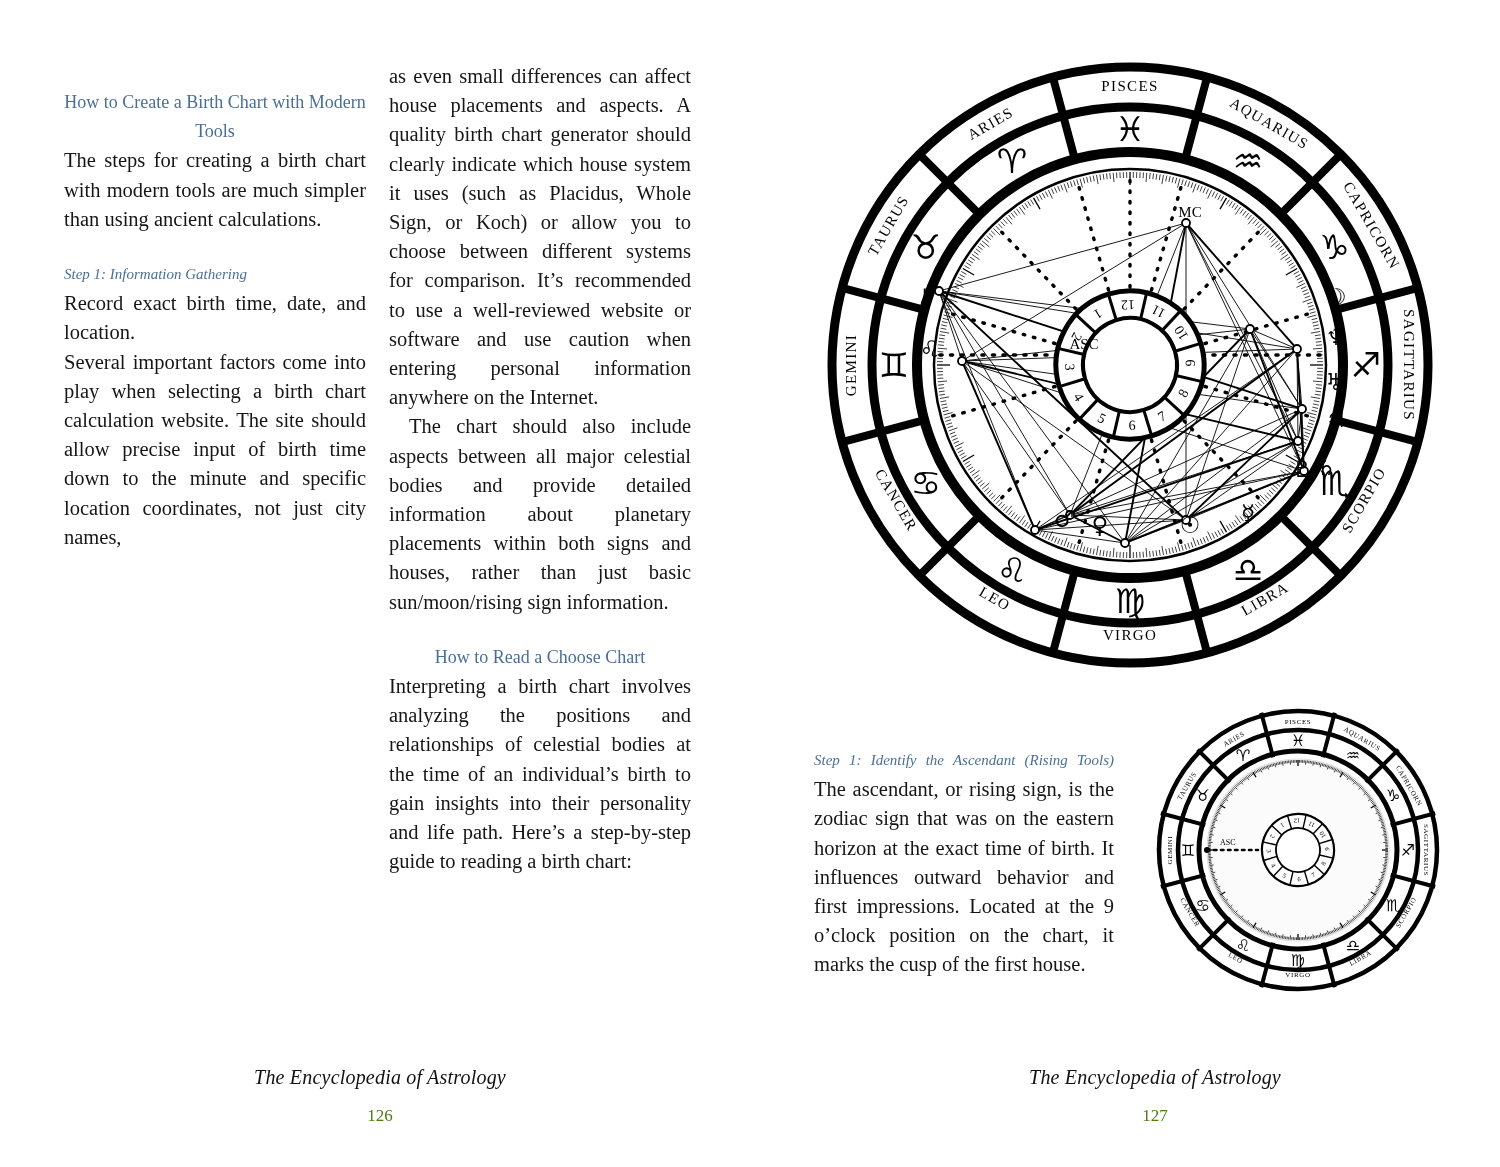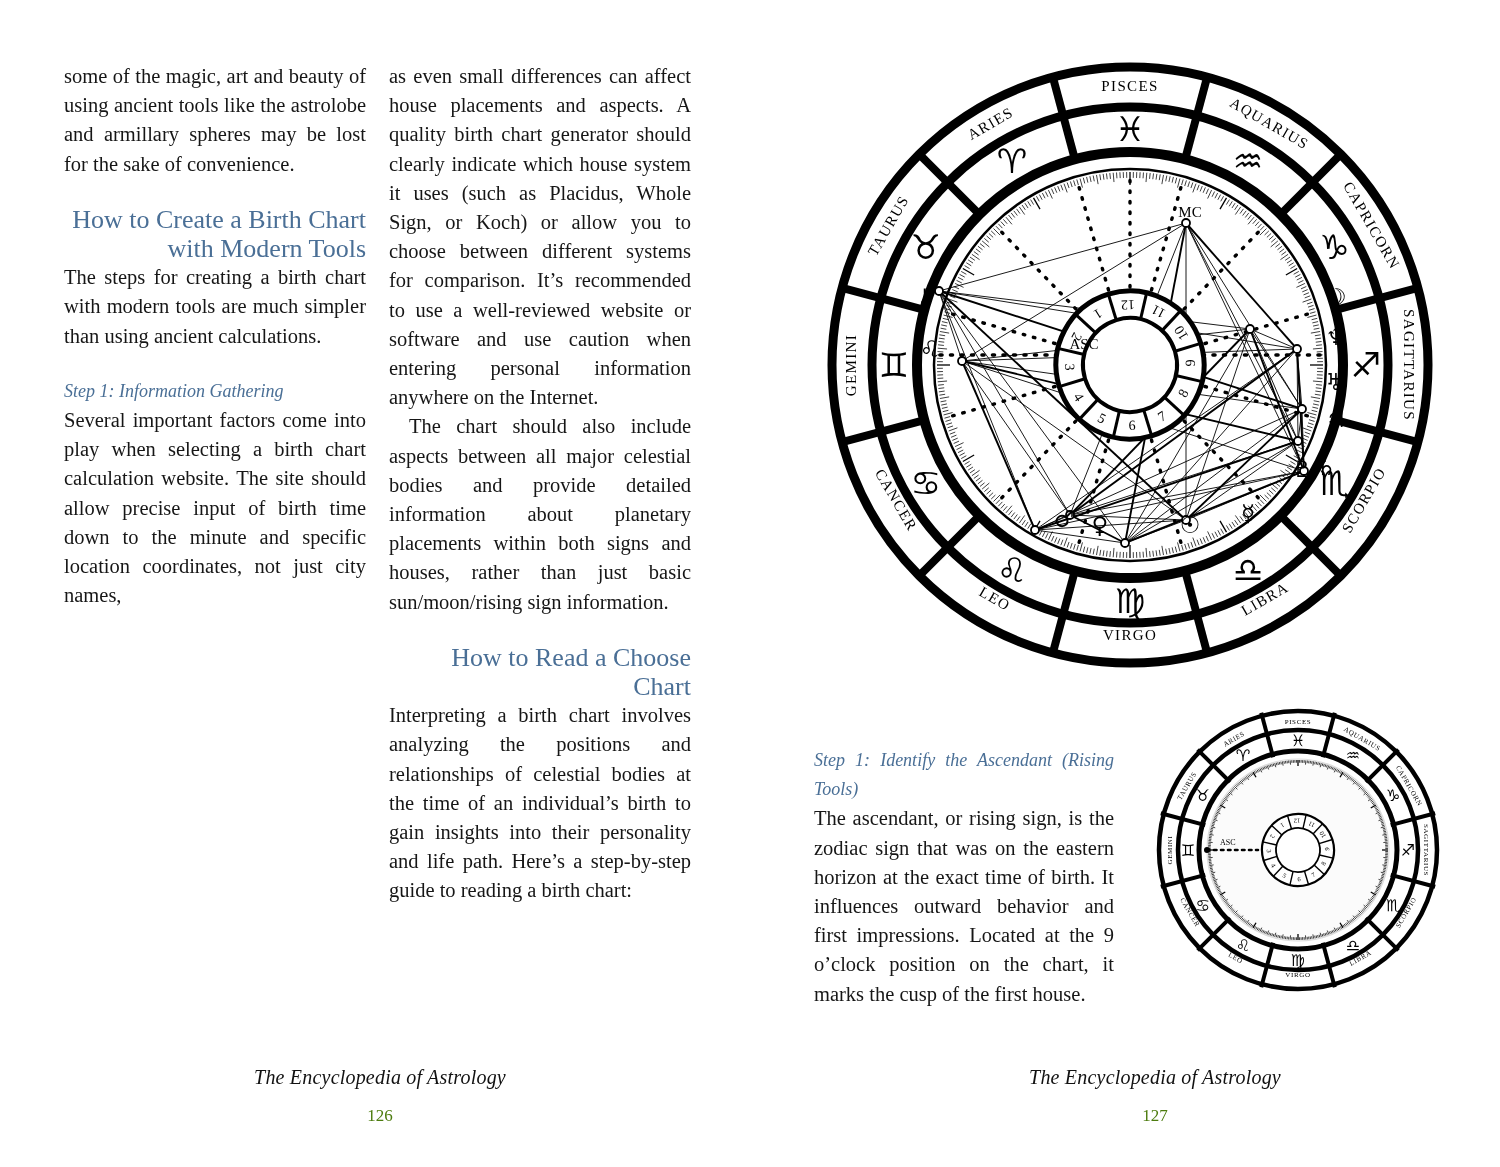--- a/index.html
+++ b/index.html
@@ -26,29 +26,29 @@
     text-align:justify;
     text-justify:inter-word;
     hyphens:none;
     color:#161616;
   }
   p.body.indent{text-indent:20px;}
   p.body + p.body{margin-top:0;}
 
   h3.sec{
     margin:26px 0 0 0;
-    font-size:26px;
+    font-size:18px;
     line-height:29.2px;
     font-weight:400;
     color:#4a6f96;
-    text-align:right;
+    text-align:center;
   }
   h4.step{
     margin:26px 0 0 0;
-    font-size:18px;
+    font-size:15px;
     line-height:29.2px;
     font-weight:400;
     font-style:italic;
     color:#4a6f96;
     text-align:justify;
   }
   h4.step.just-str{text-align-last:justify;}
   h3.sec + p.body, h4.step + p.body{margin-top:0;}
 
   
@@ -65,24 +65,24 @@
   .wheel-name{font-family:"Liberation Serif",serif;fill:#000;}
   .wheel-glyph{font-family:"DejaVu Sans",sans-serif;fill:#000;}
   .wheel-num{font-family:"Liberation Serif",serif;fill:#000;}
 </style>
 </head>
 <body>
 
 <div class="spread">
 
   <div class="col" id="col-1">
-    <p class="body">some of the magic, art and beauty of using ancient tools like the astrolobe and armillary spheres may be lost for the sake of convenience.</p>
     <h3 class="sec">How to Create a Birth Chart with Modern Tools</h3>
     <p class="body">The steps for creating a birth chart with modern tools are much simpler than using ancient calculations.</p>
     <h4 class="step">Step 1: Information Gathering</h4>
+    <p class="body">Record exact birth time, date, and location.</p>
     <p class="body">Several important factors come into play when selecting a birth chart calculation website. The site should allow precise input of birth time down to the minute and specific location coordinates, not just city names,</p>
   </div>
 
   <div class="col" id="col-2">
     <p class="body">as even small differences can affect house placements and aspects. A quality birth chart generator should clearly indicate which house system it uses (such as Placidus, Whole Sign, or Koch) or allow you to choose between different systems for comparison. It’s recommended to use a well-reviewed website or software and use caution when entering personal information anywhere on the Internet.</p>
     <p class="body indent">The chart should also include aspects between all major celestial bodies and provide detailed information about planetary placements within both signs and houses, rather than just basic sun/moon/rising sign information.</p>
     <h3 class="sec">How to Read a Choose Chart</h3>
     <p class="body">Interpreting a birth chart involves analyzing the positions and relationships of celestial bodies at the time of an individual’s birth to gain insights into their personality and life path. Here’s a step-by-step guide to reading a birth chart:</p>
   </div>
 

